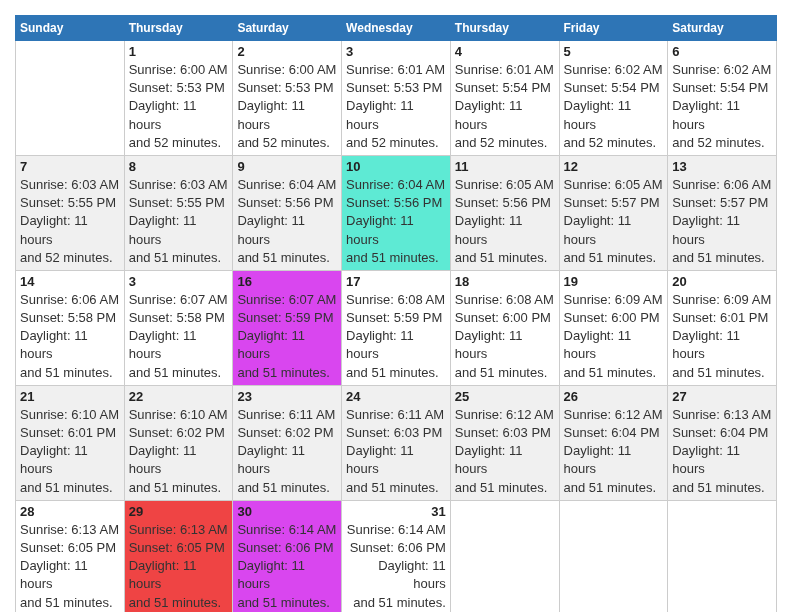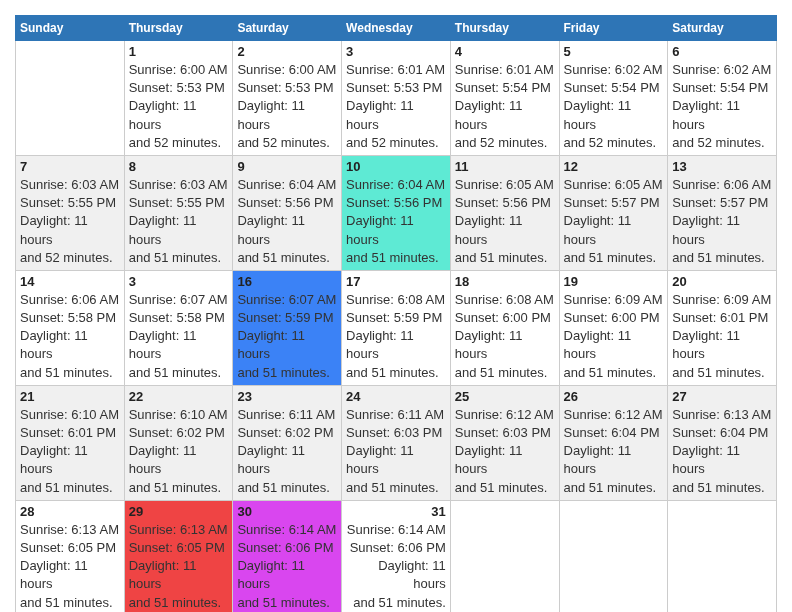--- a/index.html
+++ b/index.html
@@ -222,21 +222,21 @@
 Daylight: 11 hours
 and 51 minutes.</div>
           </td>
           <td style="background-color: rgb(255, 255, 255);">
             <span class="day-num">3</span>
             <div class="day-info" style="white-space: pre-line;">Sunrise: 6:07 AM
 Sunset: 5:58 PM
 Daylight: 11 hours
 and 51 minutes.</div>
           </td>
-          <td style="background-color: #3b82f6;">
+          <td style="background-color: #d946ef;">
             <span class="day-num">16</span>
             <div class="day-info" style="white-space: pre-line;">Sunrise: 6:07 AM
 Sunset: 5:59 PM
 Daylight: 11 hours
 and 51 minutes.</div>
           </td>
           <td style="background-color: rgb(255, 255, 255);">
             <span class="day-num">17</span>
             <div class="day-info" style="white-space: pre-line;">Sunrise: 6:08 AM
 Sunset: 5:59 PM

